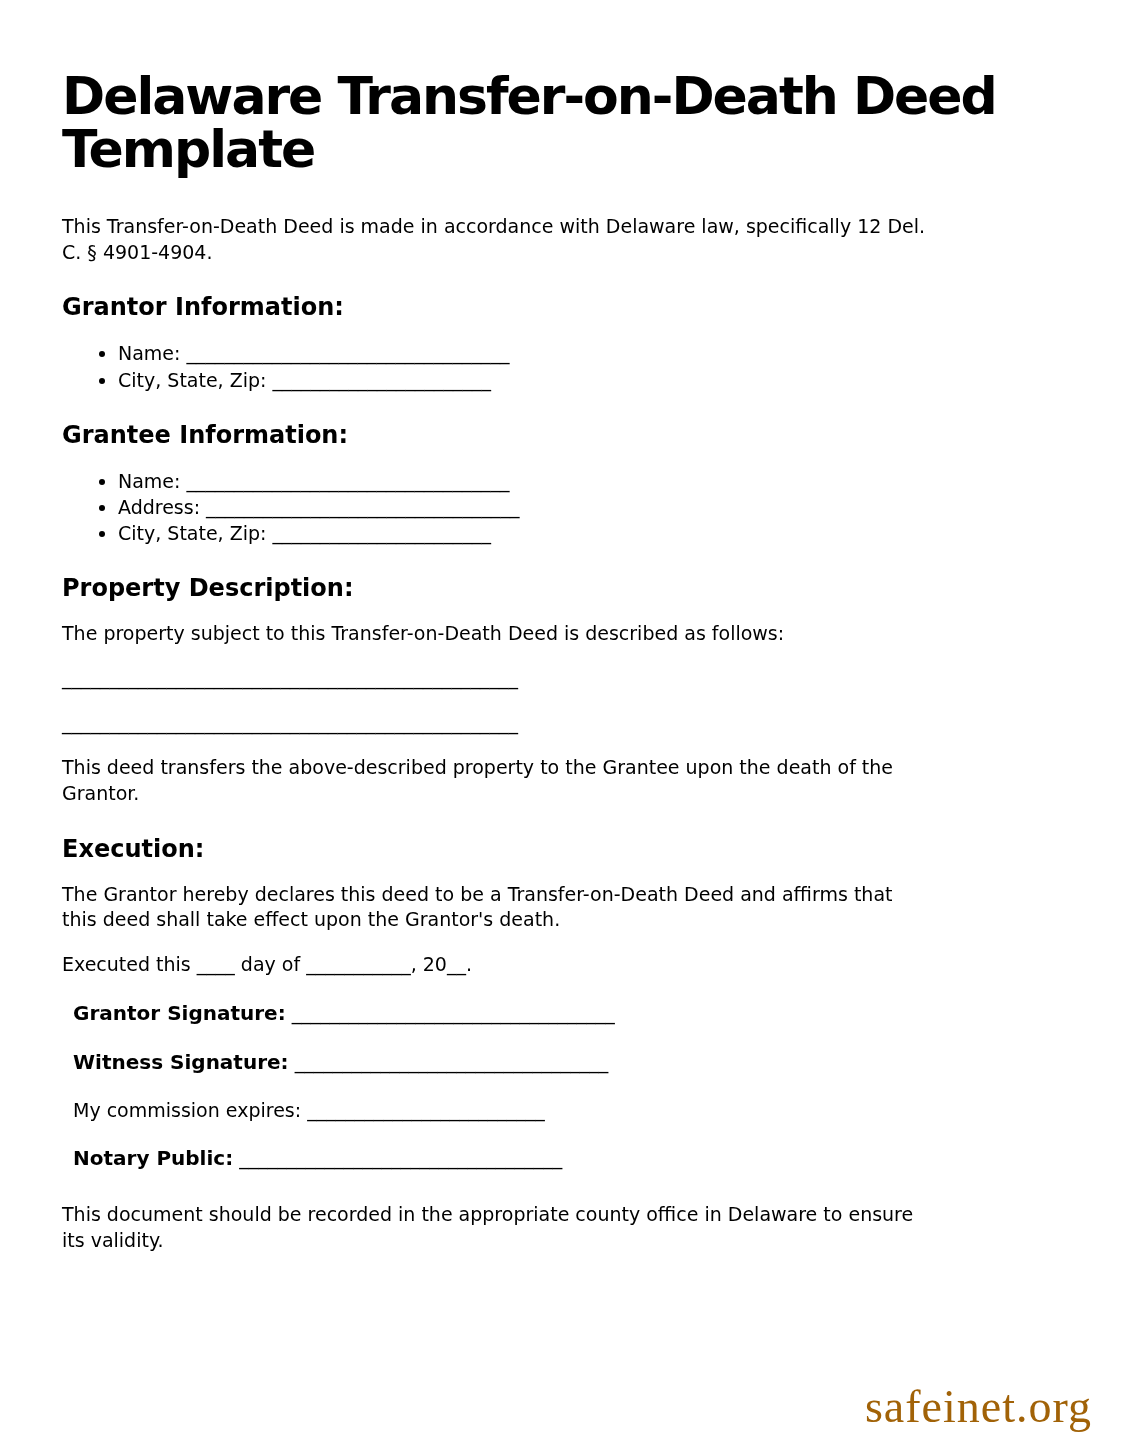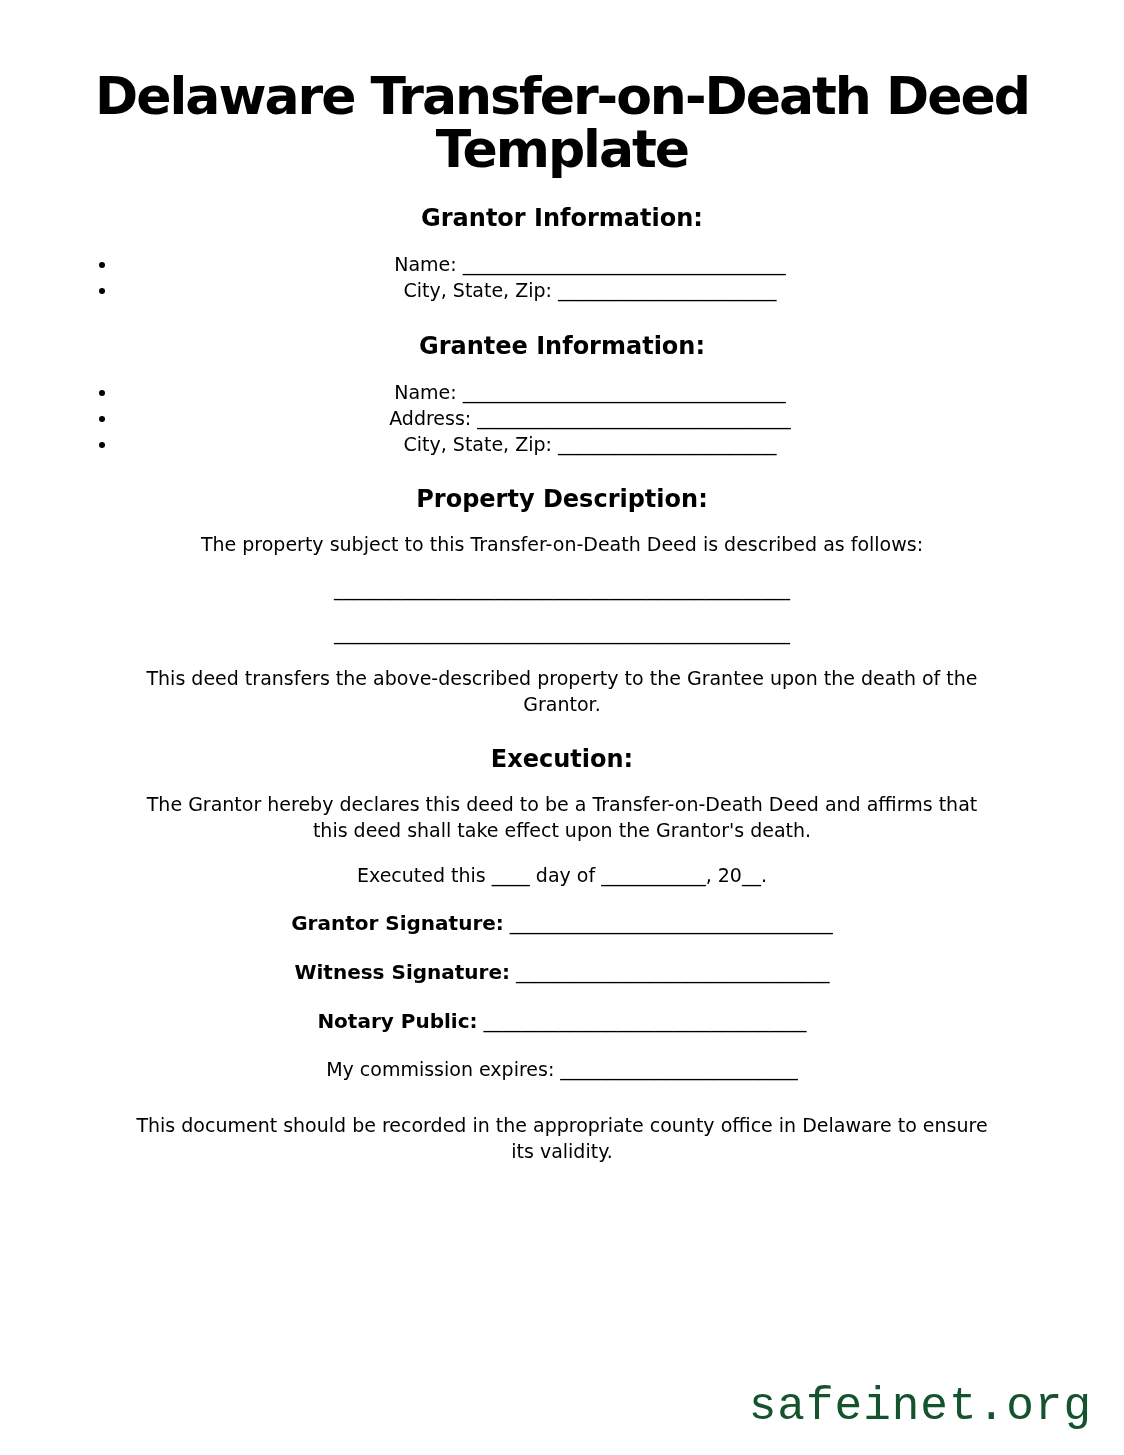--- a/index.html
+++ b/index.html
@@ -11,21 +11,20 @@
     font-family: "DejaVu Sans", sans-serif;
   }
   .page {
     position: relative;
     box-sizing: border-box;
     width: 1124px;
     height: 1455px;
     padding: 70px 62px 0 62px;
     background: #ffffff;
     overflow: hidden;
-    text-align: center;
   }
   h1 {
     margin: 0;
     font-size: 52px;
     line-height: 1.02;
     font-weight: bold;
     letter-spacing: -2px;
   }
   h3 {
     font-size: 24px;
@@ -46,33 +45,35 @@
     line-height: 1.38;
   }
   li { margin: 0; }
   .sig { margin: 22px 11px; }
   .sig strong { font-size: 20px; font-weight: bold; }
   .note { margin-top: 30px; }
   .watermark {
     position: absolute;
     right: 32px;
     bottom: 22px;
-    font-family: Liberation Mono, monospace;
+    font-family: Liberation Serif, serif;
     font-size: 46px;
     letter-spacing: 1px;
-    color: #14532d;
+    color: #a16207;
   }
 </style>
 </head>
 <body>
 
 <div class="page">
 
   <h1>Delaware Transfer-on-Death Deed Template</h1>
 
+  <p class="ml intro">This Transfer-on-Death Deed is made in accordance with Delaware law, specifically 12 Del.
+C. § 4901-4904.</p>
 
   <h3>Grantor Information:</h3>
   <ul>
     <li>Name: __________________________________</li>
     <li>City, State, Zip: _______________________</li>
   </ul>
 
   <h3>Grantee Information:</h3>
   <ul>
     <li>Name: __________________________________</li>
@@ -89,22 +90,22 @@
 
   <h3>Execution:</h3>
   <p class="ml">The Grantor hereby declares this deed to be a Transfer-on-Death Deed and affirms that
 this deed shall take effect upon the Grantor's death.</p>
   <p>Executed this ____ day of ___________, 20__.</p>
 
   <p class="sig"><strong>Grantor Signature:</strong> <span>__________________________________</span></p>
 
   <p class="sig"><strong>Witness Signature:</strong> <span>_________________________________</span></p>
 
+  <p class="sig"><span>My commission expires:</span> <span>_________________________</span></p>
+
   <p class="sig"><strong>Notary Public:</strong> <span>__________________________________</span></p>
-
-  <p class="sig"><span>My commission expires:</span> <span>_________________________</span></p>
 
   <p class="ml note">This document should be recorded in the appropriate county office in Delaware to ensure
 its validity.</p>
 
   <div class="watermark">safeinet.org</div>
 
 </div>
 
 </body></html>

